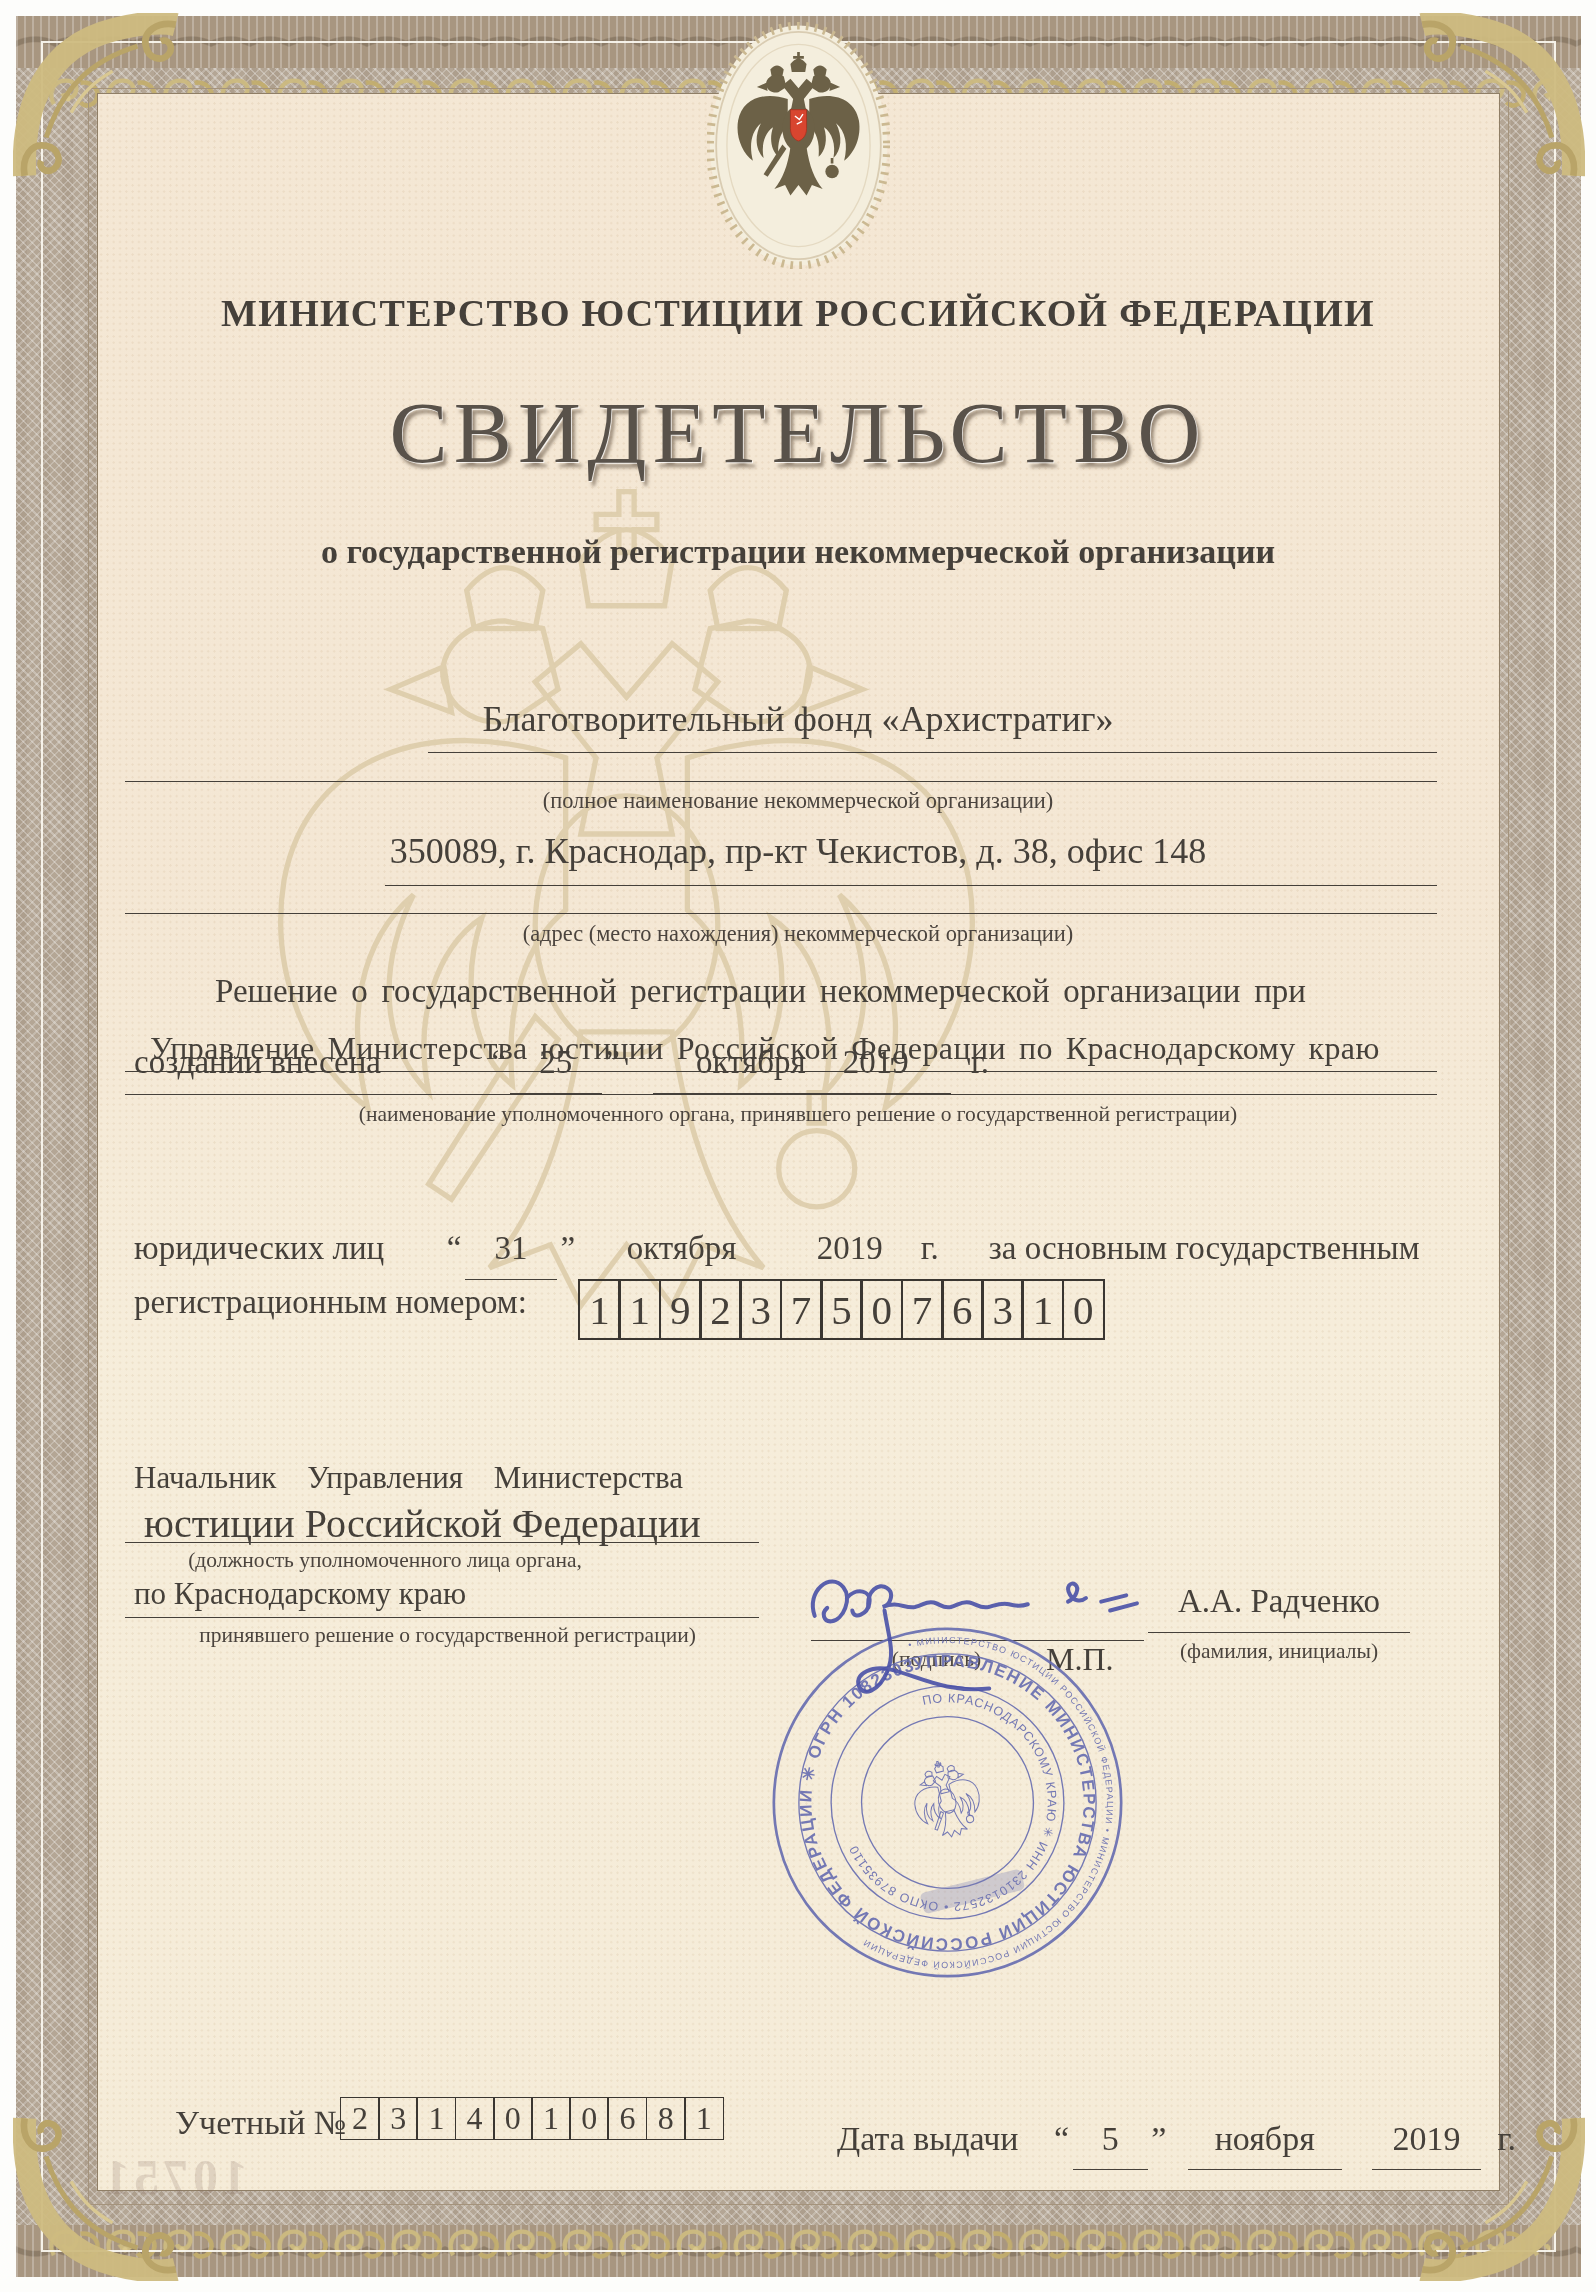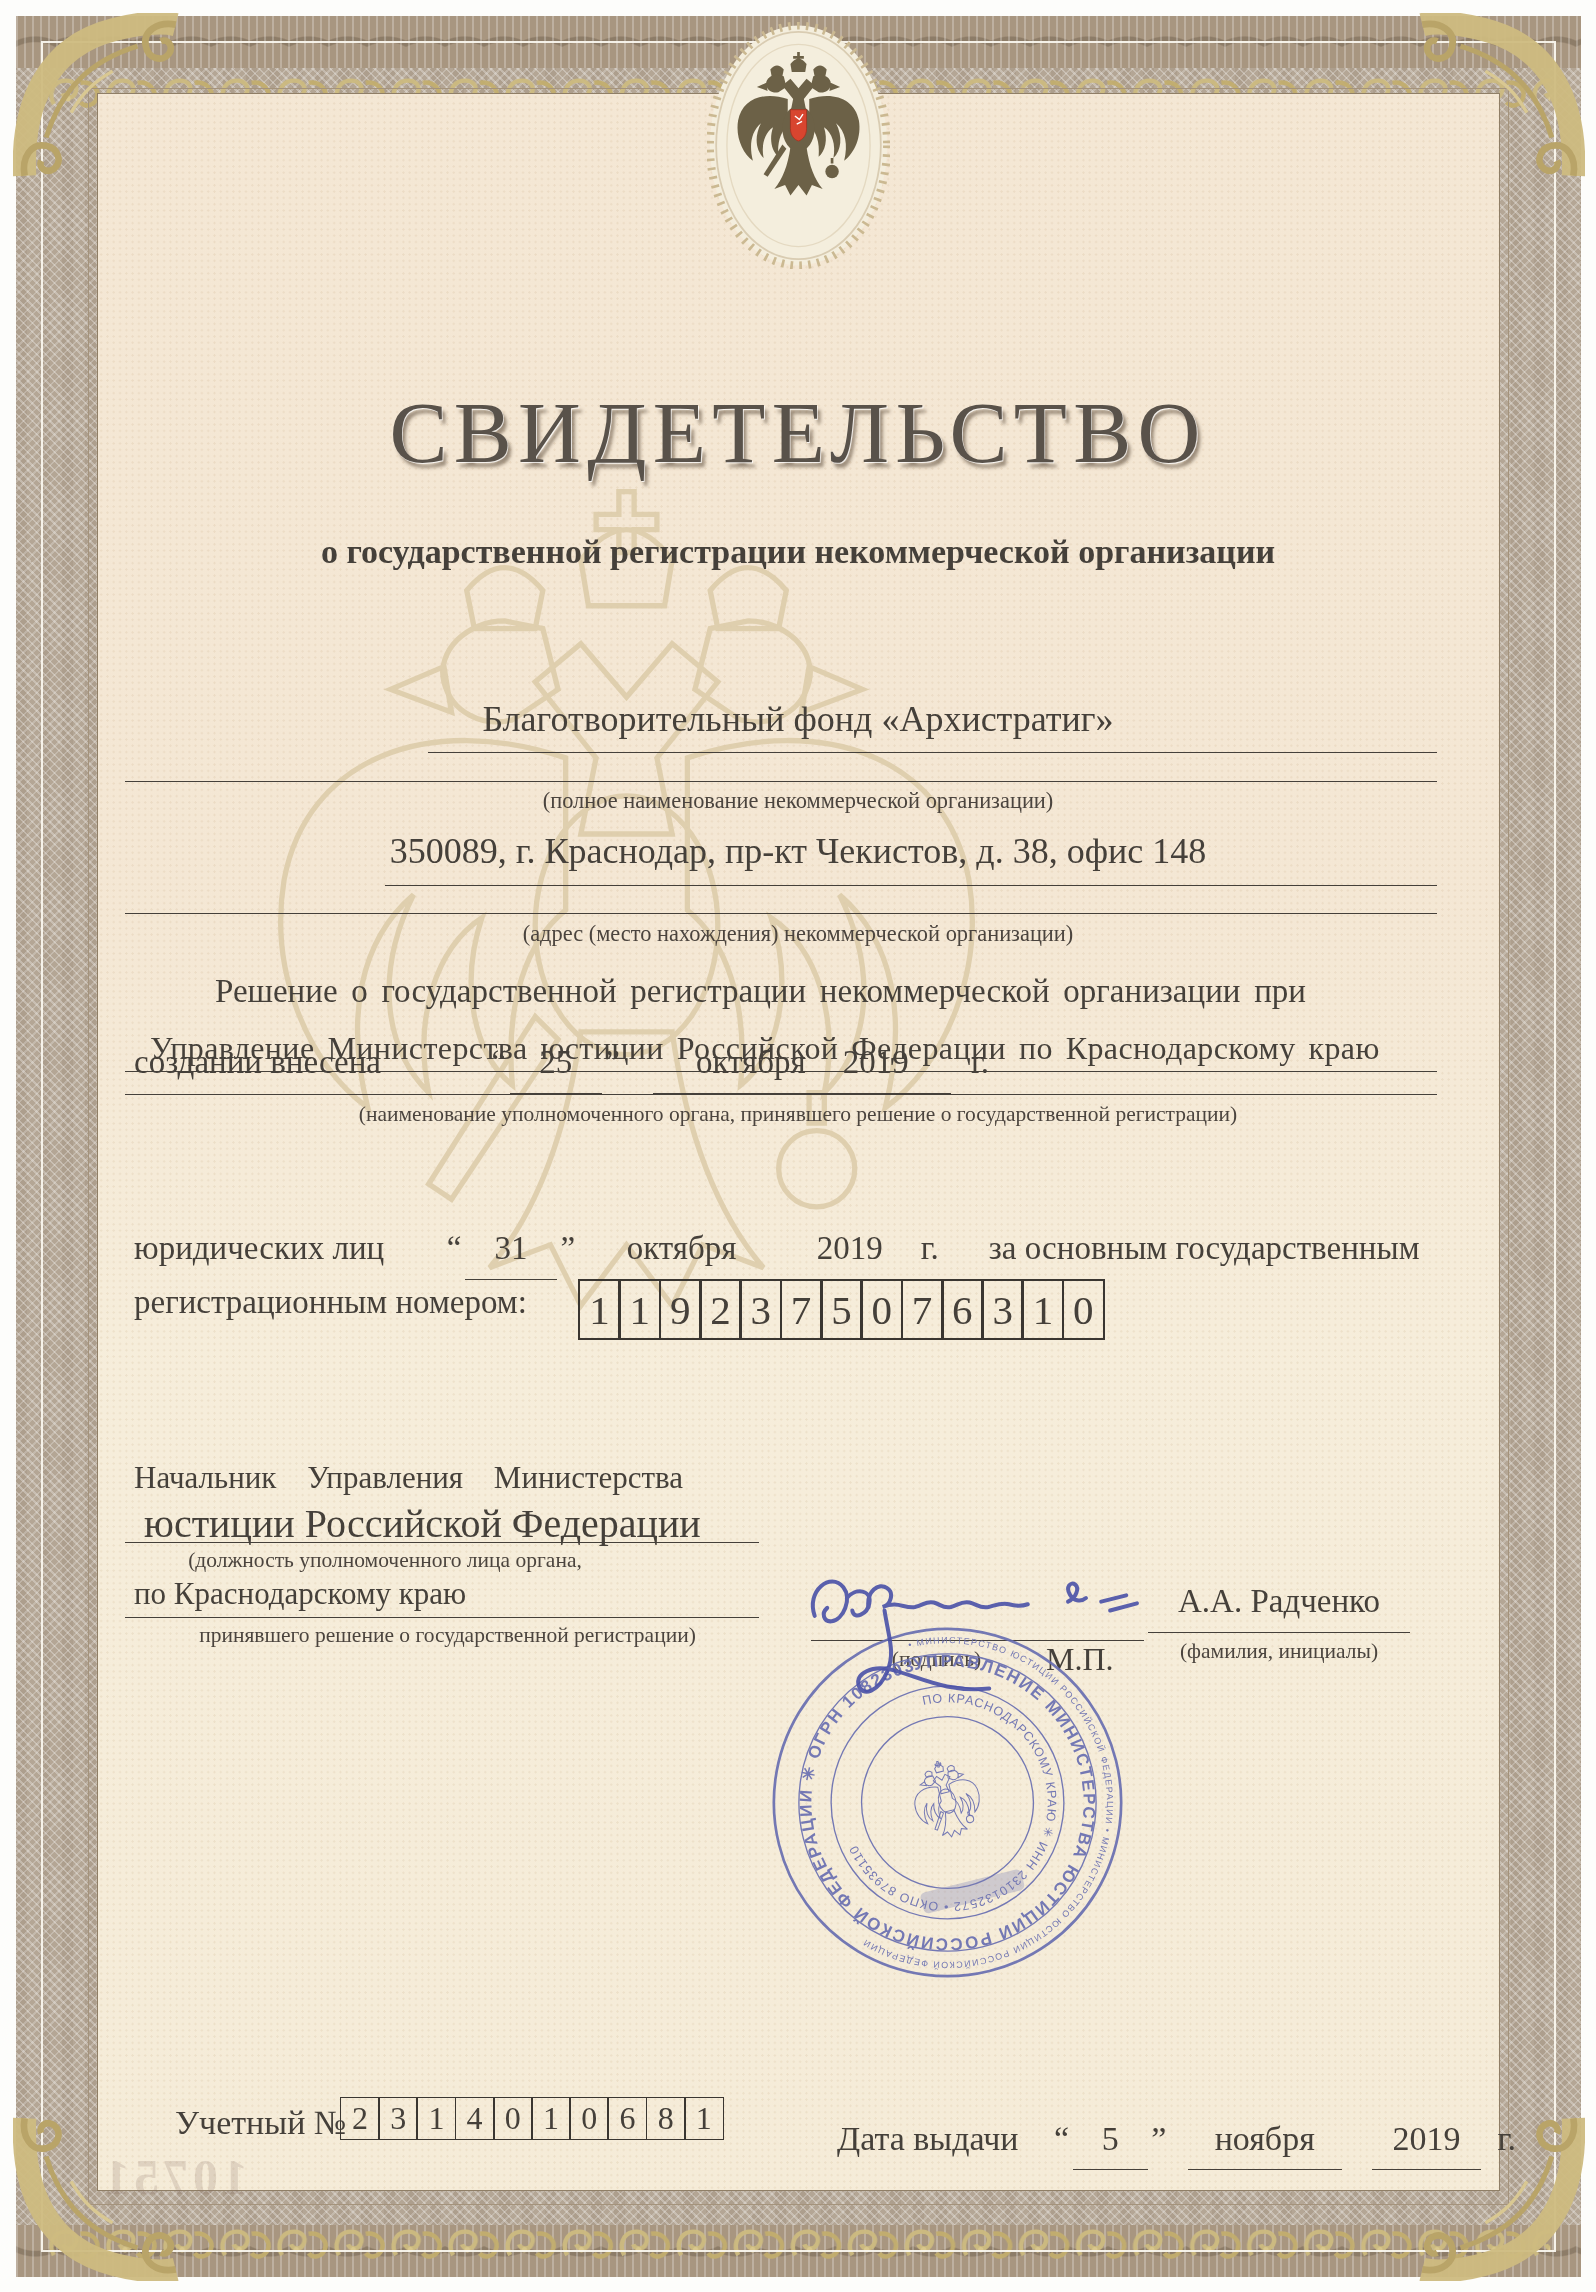--- a/index.html
+++ b/index.html
@@ -127,20 +127,21 @@
     <ellipse cx="102" cy="138" rx="99" ry="134" fill="#f4eedd" stroke="#cbb992" stroke-width="9" stroke-dasharray="3 7"></ellipse>
     <ellipse cx="102" cy="138" rx="92" ry="127" fill="none" stroke="#d9ccb2" stroke-width="2"></ellipse>
     <ellipse cx="102" cy="138" rx="80" ry="113" fill="none" stroke="#e4d9c1" stroke-width="1.5"></ellipse>
     <g>
       <use href="#eagle" x="27" y="32" width="150" height="180" fill="#6c6147"></use>
       <path d="M93,98 h18 v21 c0,8 -4.5,12.5 -9,14 c-4.5,-1.5 -9,-6 -9,-14 z" fill="#d8452f" stroke="#a93322" stroke-width="1"></path>
       <path d="M98,105 l5,4 l4,-6 M100,114 l6,-3" stroke="#ffffff" stroke-width="1.6" fill="none"></path>
     </g>
   </svg>
 
+  <div class="row center" style="left:100px;top:292px;width:1396px;font-size:38px;font-weight:bold;letter-spacing:1.3px">МИНИСТЕРСТВО ЮСТИЦИИ РОССИЙСКОЙ ФЕДЕРАЦИИ</div>
   <div class="row center title" style="left:100px;top:383px;width:1396px;font-size:87px">СВИДЕТЕЛЬСТВО</div>
   <div class="row center" style="left:100px;top:532px;width:1396px;font-size:34px;font-weight:bold">о государственной регистрации некоммерческой организации</div>
 
   <div class="row center" style="left:100px;top:699px;width:1396px;font-size:36px">Благотворительный фонд «Архистратиг»</div>
   <div class="rline" style="left:428px;top:752px;width:1009px"></div>
   <div class="rline" style="left:125px;top:781px;width:1312px"></div>
   <div class="row center cap" style="left:100px;top:788px;width:1396px">(полное наименование некоммерческой организации)</div>
   <div class="row center" style="left:100px;top:831px;width:1396px;font-size:36px">350089, г. Краснодар, пр-кт Чекистов, д. 38, офис 148</div>
   <div class="rline" style="left:385px;top:885px;width:1052px"></div>
   <div class="rline" style="left:125px;top:913px;width:1312px"></div>

